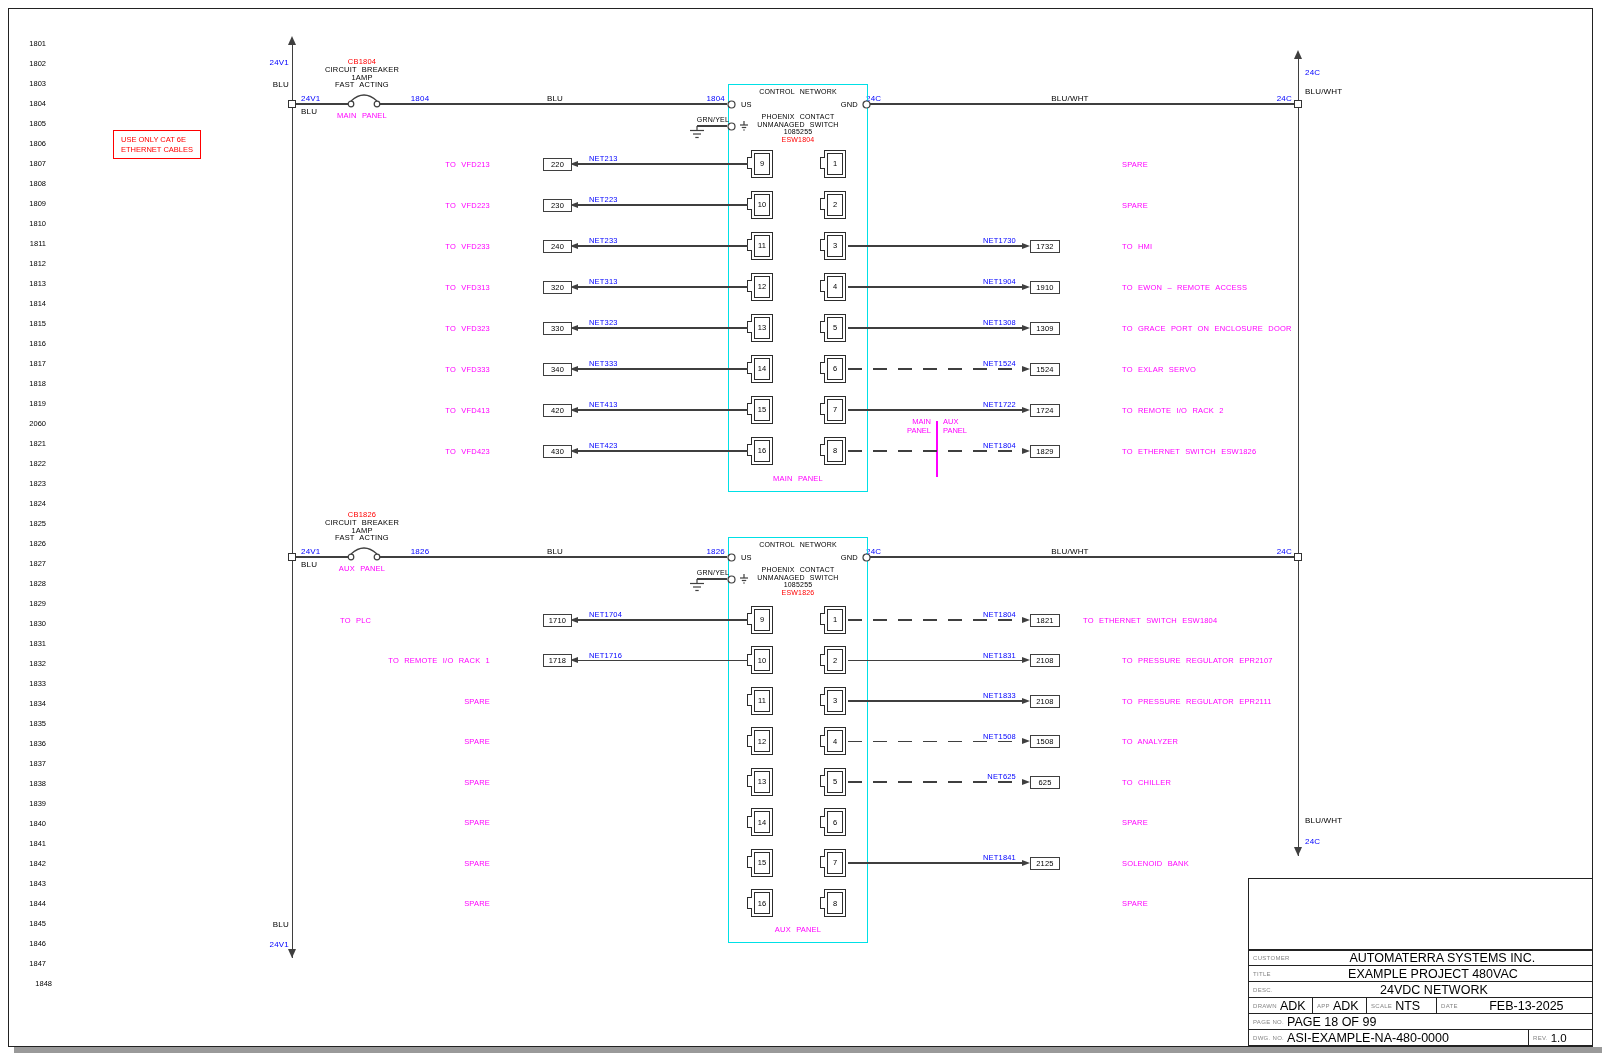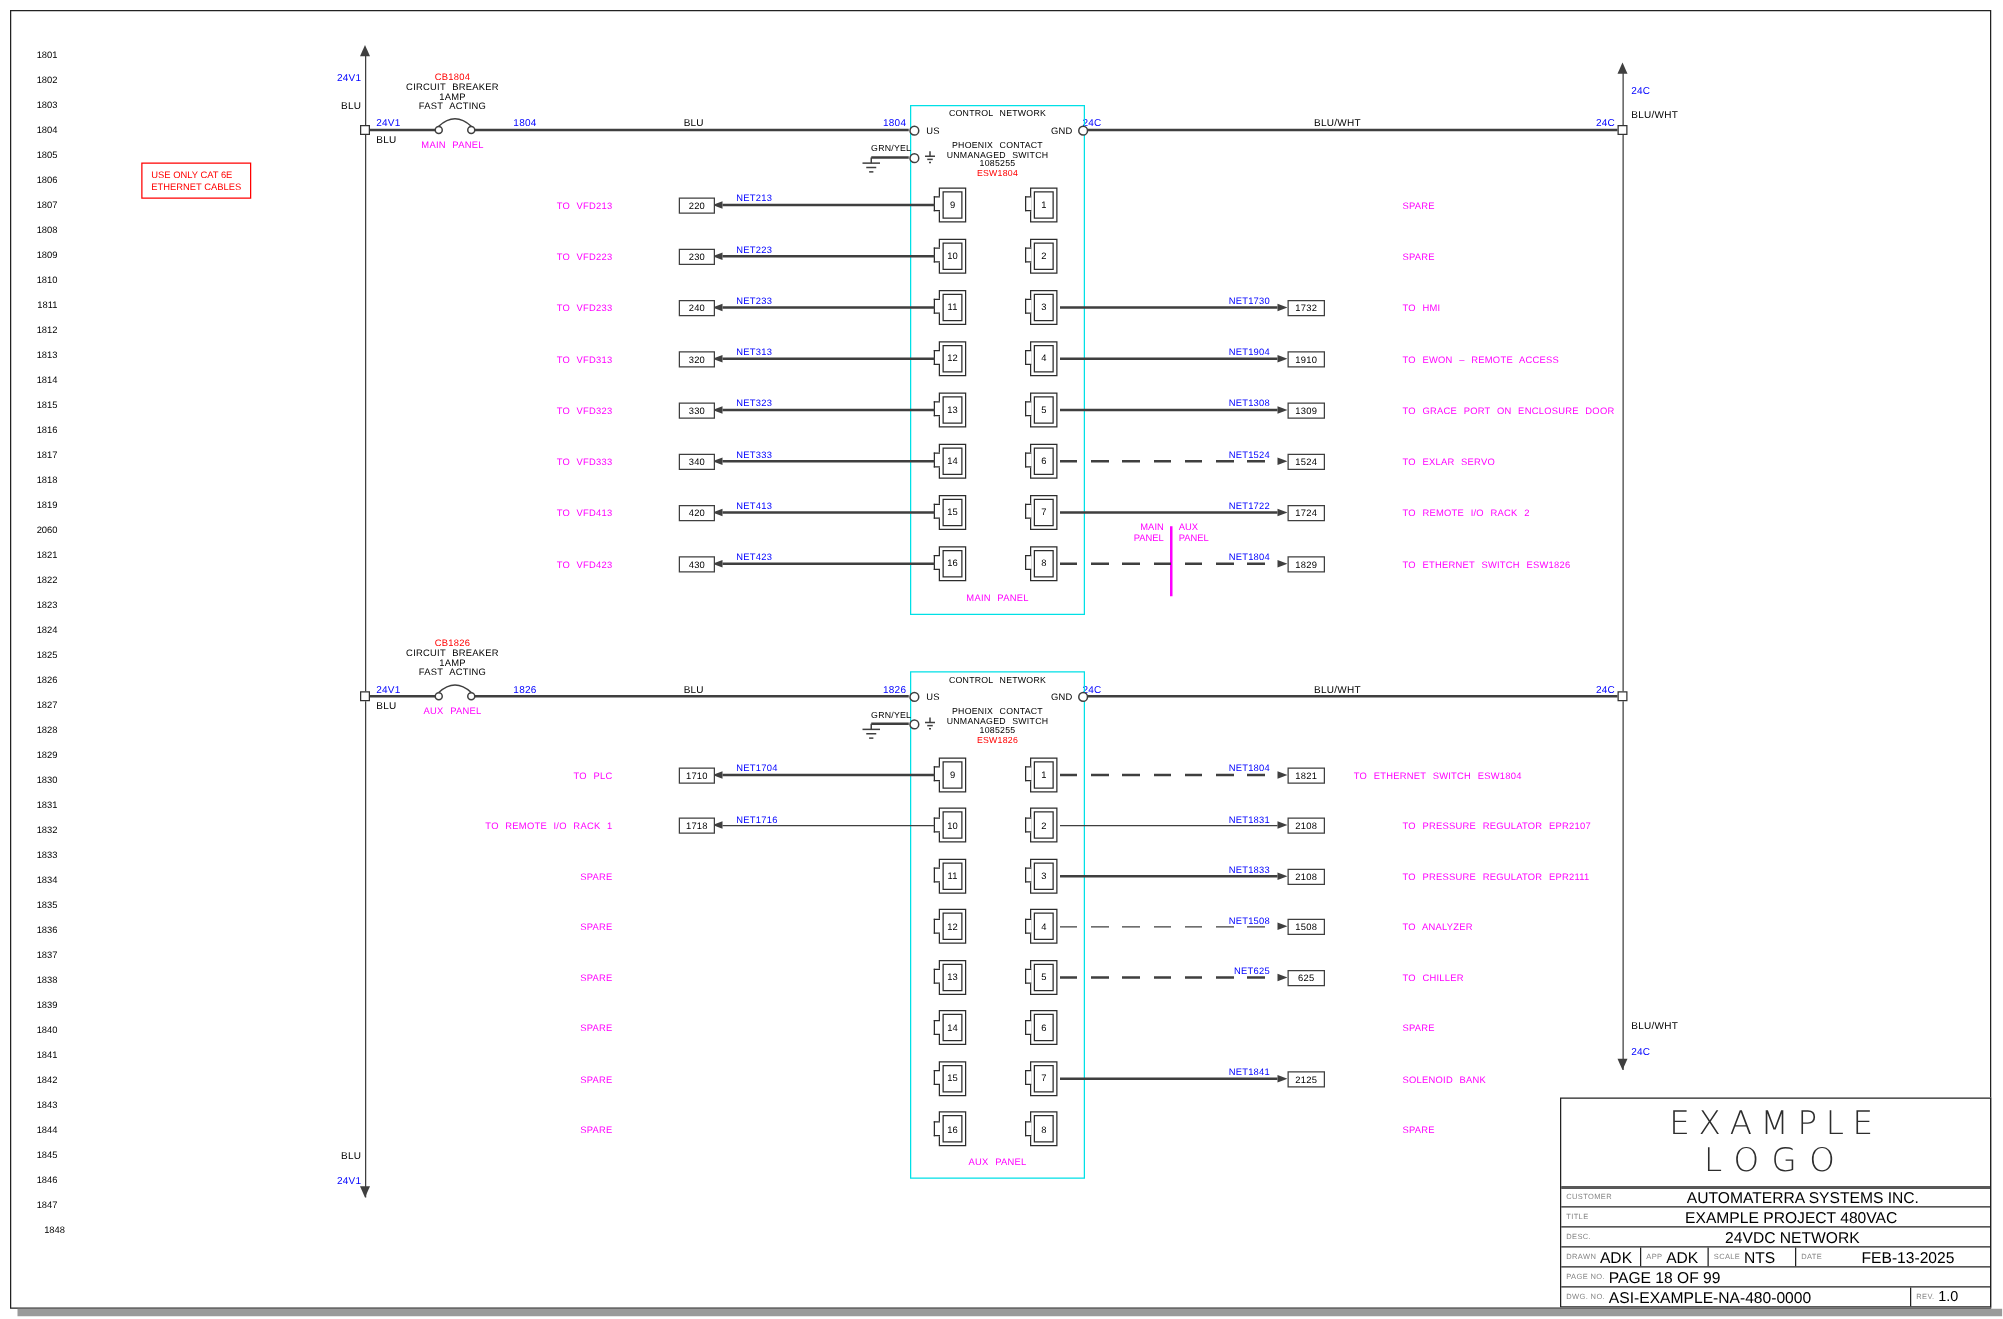--- a/index.html
+++ b/index.html
@@ -382,21 +382,21 @@
       </svg>
       <div class="t" style="left: 728px; top: 565px; width: 140px; text-align: center; font-size: 7px;">PHOENIX CONTACT</div>
       <div class="t" style="left: 728px; top: 572.5px; width: 140px; text-align: center; font-size: 7px;">UNMANAGED SWITCH</div>
       <div class="t" style="left: 728px; top: 580px; width: 140px; text-align: center; font-size: 7px;">1085255</div>
       <div class="t" style="left: 728px; top: 587.5px; width: 140px; text-align: center; font-size: 7px; color: rgb(255, 0, 0);">ESW1826</div>
       <div class="t" style="left: 728px; top: 925px; width: 140px; text-align: center; font-size: 7.5px; color: rgb(255, 0, 255);">AUX PANEL</div>
       <div class="port" style="left: 751px; top: 605.5px;">
         <div class="ptab"></div>
         <div class="pin">9</div>
       </div>
-      <div class="t" style="left: 340px; top: 615.5px; width: 150px; text-align: right; color: rgb(255, 0, 255); font-size: 7.5px;">TO PLC</div>
+      <div class="t" style="left: 340px; top: 615.5px; width: 150px; text-align: left; color: rgb(255, 0, 255); font-size: 7.5px;">TO PLC</div>
       <div class="wire" style="left: 578px; top: 619.3px; width: 170px;"></div>
       <div class="arl" style="left: 570px; top: 616.5px;"></div>
       <div class="numbox" style="left: 543px; top: 613.5px; width: 27px;">1710</div>
       <div class="t" style="left: 589px; top: 610px; color: rgb(0, 0, 255); font-size: 7.5px;">NET1704</div>
       <div class="port" style="left: 751px; top: 646px;">
         <div class="ptab"></div>
         <div class="pin">10</div>
       </div>
       <div class="t" style="left: 340px; top: 656px; width: 150px; text-align: right; color: rgb(255, 0, 255); font-size: 7.5px;">TO REMOTE I/O RACK 1</div>
       <div class="wire" style="left: 578px; top: 659.8px; width: 170px;"></div>
@@ -494,24 +494,20 @@
       <div class="t" style="left: 916px; top: 853px; width: 100px; text-align: right; color: rgb(0, 0, 255); font-size: 7.5px;">NET1841</div>
       <div class="port" style="left: 824px; top: 889px;">
         <div class="ptab"></div>
         <div class="pin">8</div>
       </div>
       <div class="t" style="left: 1122px; top: 899px; width: 320px; color: rgb(255, 0, 255); font-size: 7.5px;">SPARE</div>
     </div>
 
   <div id="tb">
     <div class="logorow">
-      <div class="excell">
-        <div class="ex1">EXAMPLE</div>
-        <div class="ex2">LOGO</div>
-      </div>
     </div>
     <div class="row">
       <span class="lab">CUSTOMER</span>
       <span class="val cent">AUTOMATERRA SYSTEMS INC.</span>
     </div>
     <div class="row">
       <span class="lab">TITLE</span>
       <span class="val cent">EXAMPLE PROJECT 480VAC</span>
     </div>
     <div class="row">

